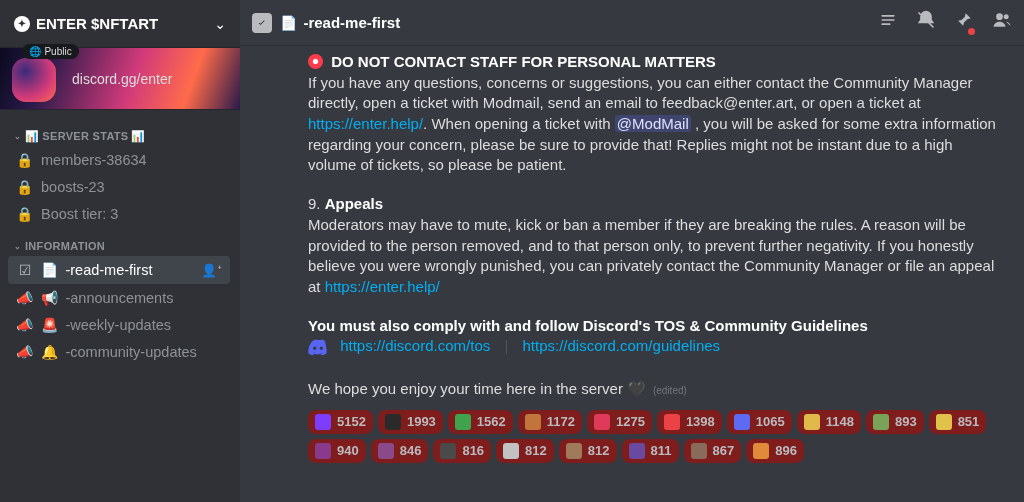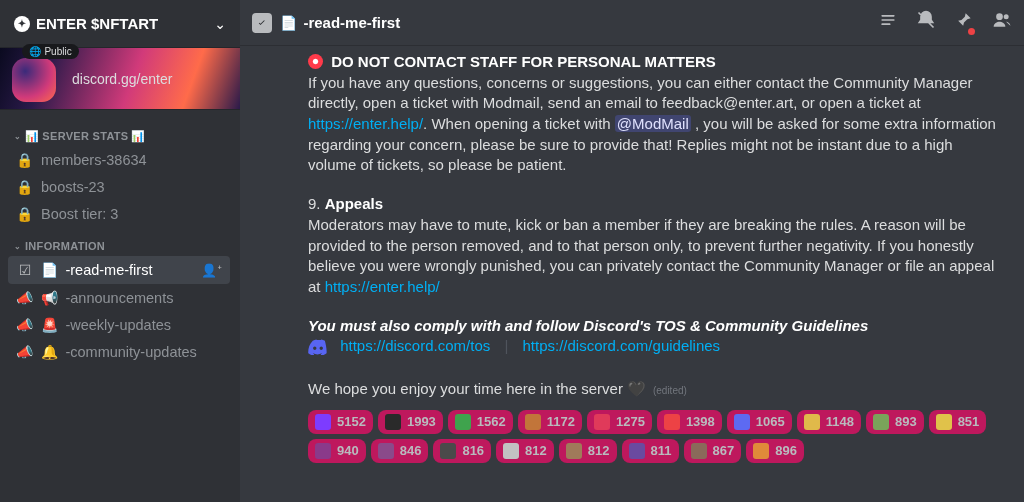--- a/index.html
+++ b/index.html
@@ -243,30 +243,30 @@
   border-radius: 50%;
   vertical-align: -2px;
   margin-right: 4px;
 }
 .no-contact { background: radial-gradient(circle, #fff 20%, #ff3a4a 30%); }
 .discord-logo {
   display: inline-block;
   vertical-align: -4px;
   margin-right: 8px;
 }
-.italic-bold { font-style: italic; font-weight: 700; color: #fff; }
+.italic-bold { font-weight: 700; color: #fff; }
 .sep { color: #4f545c; margin: 0 10px; }
 .reactions {
   display: flex;
   flex-wrap: wrap;
   gap: 5px;
   margin-top: 10px;
 }
 .reaction {
-  background: #be185d;
+  background: #7f1d1d;
   border-radius: 8px;
   padding: 3px 7px;
   font-size: 13px;
   color: #b9bbbe;
   display: flex;
   align-items: center;
   gap: 6px;
   cursor: pointer;
   min-width: 48px;
 }

